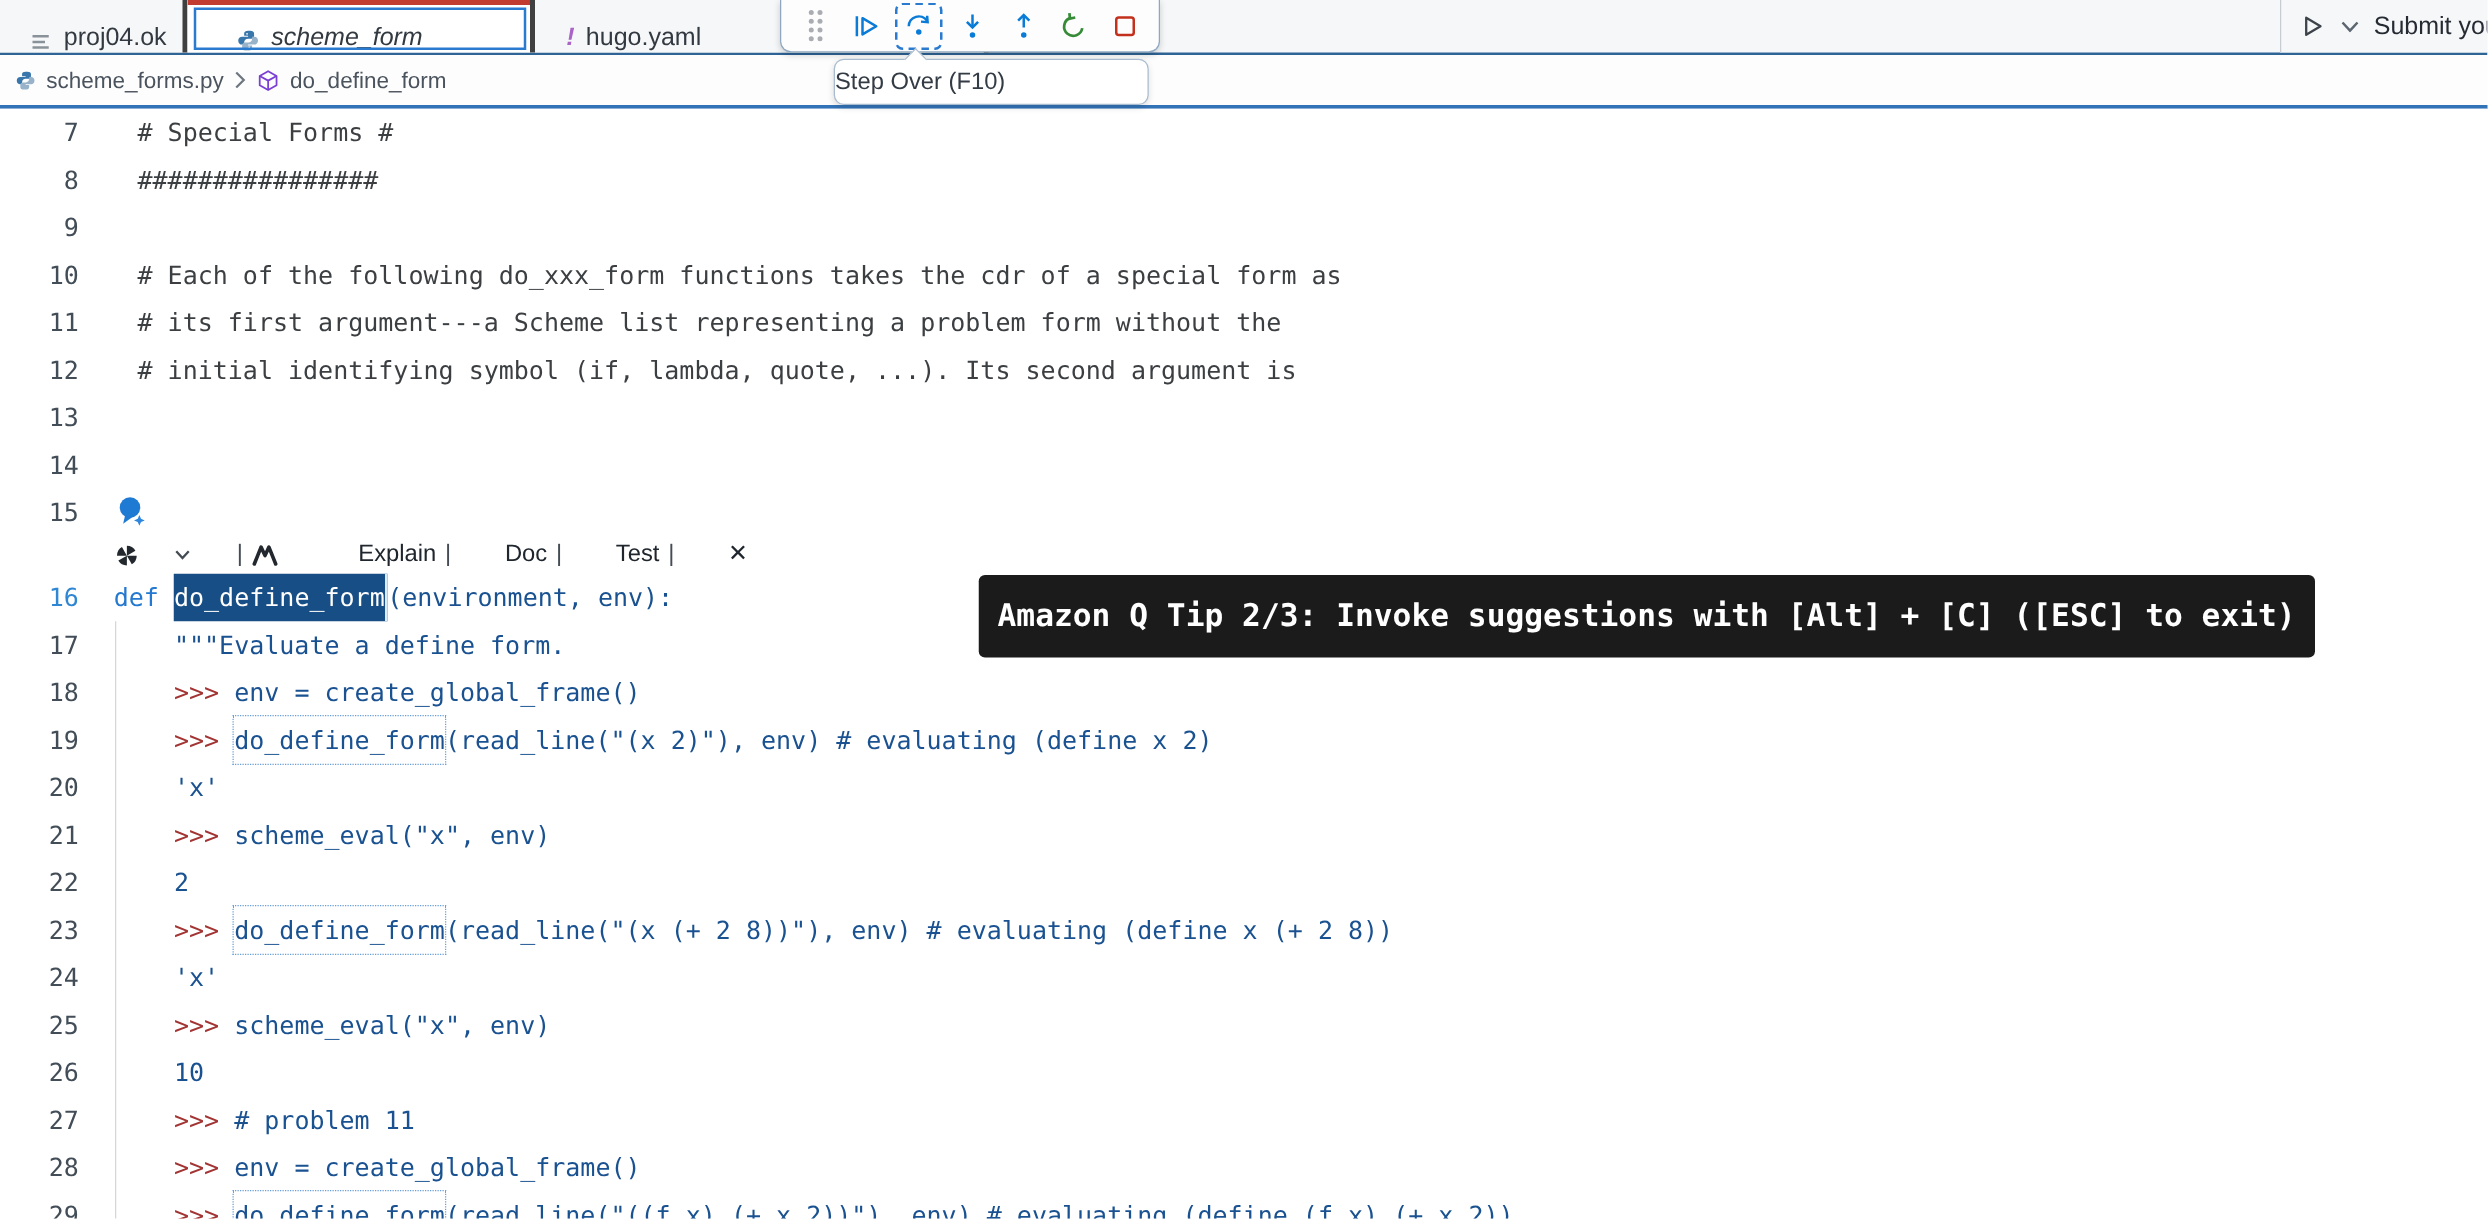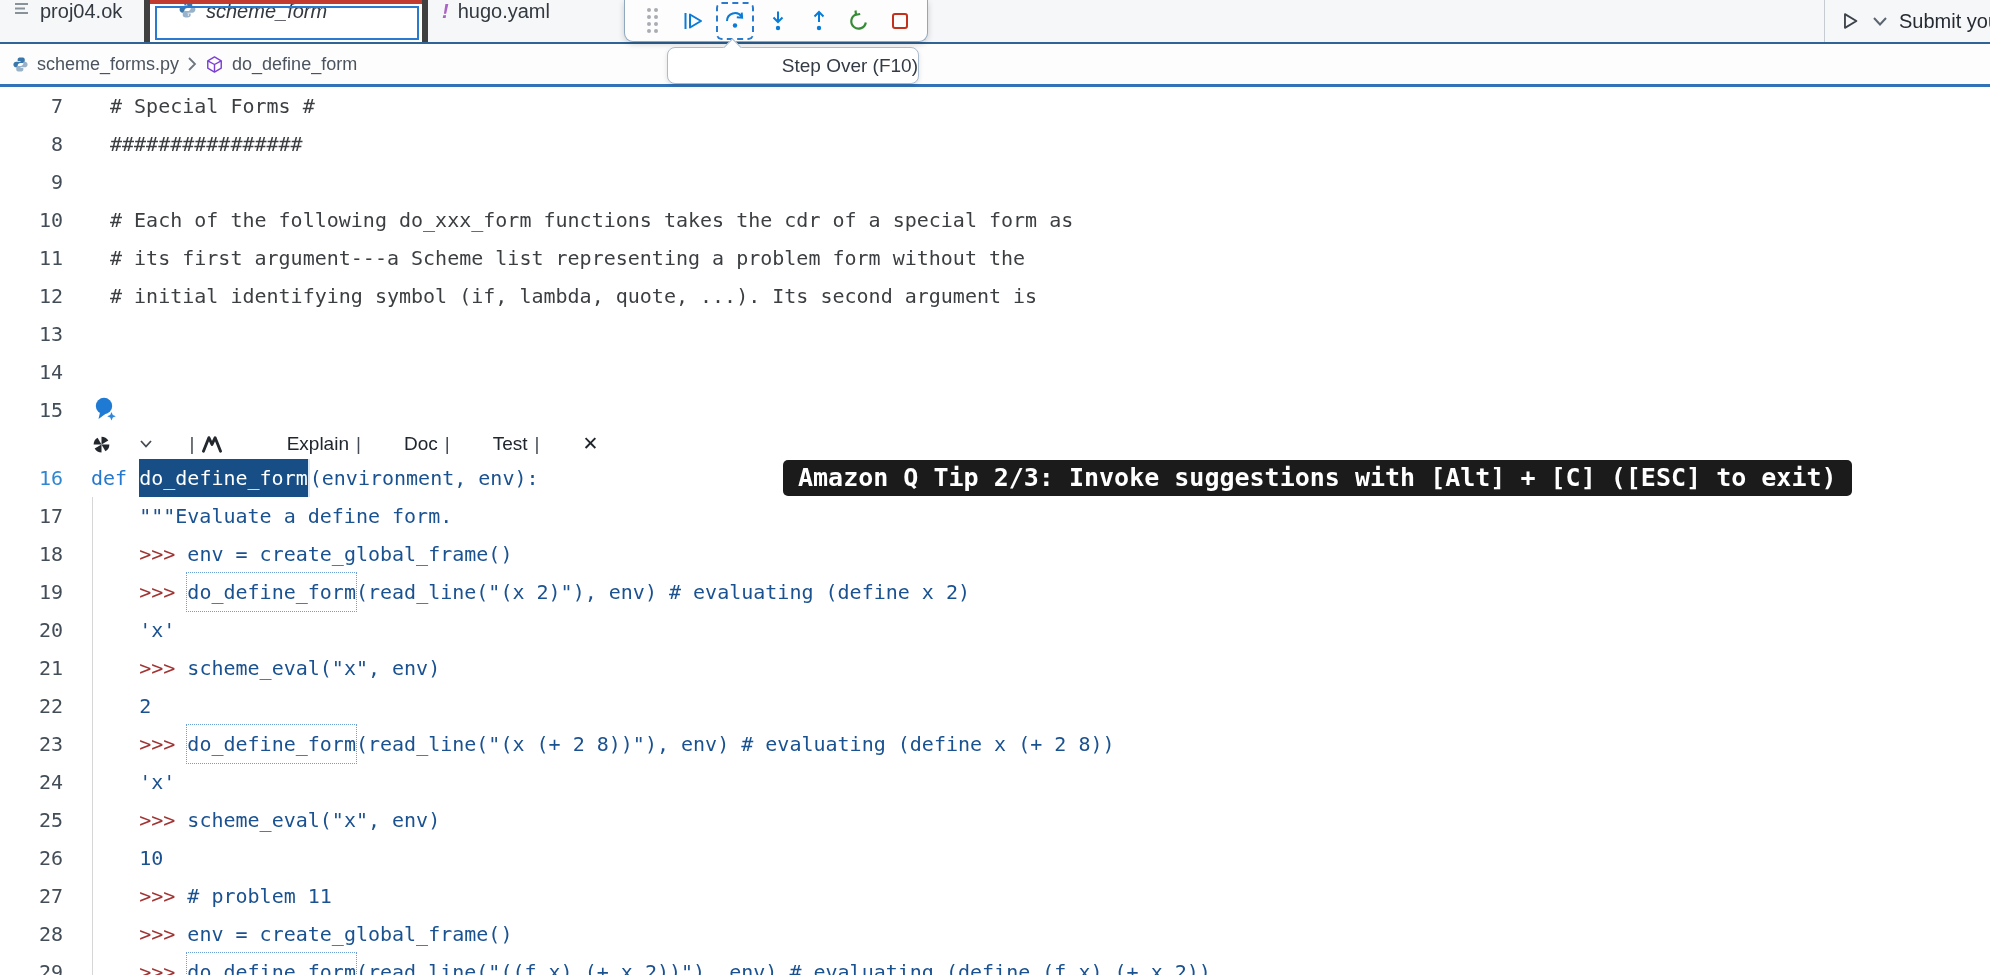--- a/index.html
+++ b/index.html
@@ -1,21 +1,21 @@
 <!DOCTYPE html>
 <html style="--accent: #2a7ad0; --kw: #2478cf; --navy: #1a5291; --prompt: #a33434; --comment: #3c3f42; --selbg: #174e85; --redtop: #c13b31; --tabline: #2e6496; --bcline: #3273b8; --restart_green: #368c36; --stop_red: #c3301c; --debug_blue: #0a7bd6;"><head>
 <meta charset="utf-8">
 <style>
   html,body{margin:0;padding:0;}
   body{width:1990px;height:975px;overflow:hidden;background:#fff;position:relative;
        font-family:"Liberation Sans",sans-serif;}
   
   .tabbar{position:absolute;left:0;top:0;width:1990px;height:42px;background:#f6f7f8;
           border-bottom:2px solid var(--tabline);display:flex;align-items:stretch;}
-  .tab{display:flex;align-items:flex-start;gap:9px;padding:0 14px;border-right:6px solid #404040;
+  .tab{display:flex;align-items:flex-end;gap:9px;padding:0 25px;border-right:4px solid #404040;
        background:#f6f7f8;font-size:20px;color:#333940;position:relative;box-sizing:border-box;overflow:hidden;}
   .tab .ticon{flex:0 0 auto;display:flex;}
   .tab.active{background:#ffffff;}
   .tab.active::before{content:"";position:absolute;left:0;top:0;right:0;height:4px;background:var(--redtop);}
   .tab.active::after{content:"";position:absolute;left:5px;top:6px;right:3px;bottom:2px;
                      border:2px solid var(--accent);pointer-events:none;}
   .tab.preview .tlabel{font-style:italic;}
   .t1{width:150px}.t2{width:312px}.t3{width:278px}.t4{width:363px}
   .tab-actions{position:absolute;right:0;top:0;height:42px;width:166px;border-left:1px solid #c7ccd2;
                display:flex;align-items:center;gap:12px;padding-left:14px;box-sizing:border-box;overflow:hidden;
@@ -26,21 +26,21 @@
           border:1px solid #8fa8c0;border-top:none;border-radius:0 0 9px 9px;box-sizing:border-box;
           display:flex;align-items:center;justify-content:space-between;padding:0 10px;z-index:50;
           box-shadow:0 2px 6px rgba(0,0,0,.18);}
   .dbtn{display:flex;align-items:center;justify-content:center;width:34px;height:34px;border-radius:6px;}
   .dbtn.focus{border:2px dashed var(--accent);}
   .grip{display:grid;grid-template-columns:4px 4px;grid-gap:3px;}
   .grip i{width:4px;height:4px;border-radius:50%;background:#a9adb2;display:block;}
   
   .tooltip{position:absolute;left:667px;top:47px;width:250px;height:35px;background:#fff;
            border:1px solid #a9bccf;border-radius:8px;z-index:60;display:flex;align-items:center;
-           justify-content:flex-end;font-size:19px;color:#333b45;box-shadow:0 2px 5px rgba(0,0,0,.12);}
+           justify-content:flex-start;font-size:19px;color:#333b45;box-shadow:0 2px 5px rgba(0,0,0,.12);}
   .tooltip .notch{position:absolute;top:-7px;left:58px;width:12px;height:12px;background:#fff;
                   border-left:1px solid #a9bccf;border-top:1px solid #a9bccf;transform:rotate(45deg);}
   
   .breadcrumb{position:absolute;left:0;top:44px;width:1990px;height:40px;background:#fdfdfd;
               border-bottom:3px solid var(--bcline);display:flex;align-items:center;gap:8px;
               padding-left:12px;box-sizing:content-box;font-size:18px;color:#4b545e;}
   
   .editor{position:absolute;left:0;top:87px;width:1990px;height:888px;background:#fff;overflow:hidden;}
   .indent-guide{position:absolute;left:92px;top:410px;width:1px;height:478px;background:#d6d6d6;}
   .cl{display:flex;height:38px;line-height:38px;font-family:"DejaVu Sans Mono",monospace;font-size:20px;}
@@ -52,21 +52,21 @@
   .tok.cm{color:var(--comment);margin-left:19px;}
   .tok.kw{color:var(--kw);}
   .tok.tx,.tok.ind{color:var(--navy);}
   .tok.pr{color:var(--prompt);}
   .tok.sel{color:#fff;background:var(--selbg);border-right:2px solid #dcebf8;}
   .tok.occ{color:var(--navy);border:1px dotted #6a9fd8;margin:0 -1px;}
   .lensbody{gap:7px;color:#20262e;}
   .llink{cursor:pointer;margin-left:36px;}
   .lsep{color:#454c55;}
   .qtip{position:absolute;left:783px;top:373px;height:36px;line-height:36px;background:#1b1b1b;
-        color:#fff;border-radius:5px;padding:0 15px;font-family:"DejaVu Sans Mono",monospace;
+        color:#fff;border-radius:5px;padding:15px 15px;font-family:"DejaVu Sans Mono",monospace;
         font-size:25px;font-weight:bold;white-space:nowrap;z-index:20;}
   svg{display:block;}
 </style>
 </head>
 <body>
 
 <div class="tabbar">
   <div class="tab t1">
     <span class="ticon">
       <svg width="17" height="17" viewBox="0 0 17 17">

